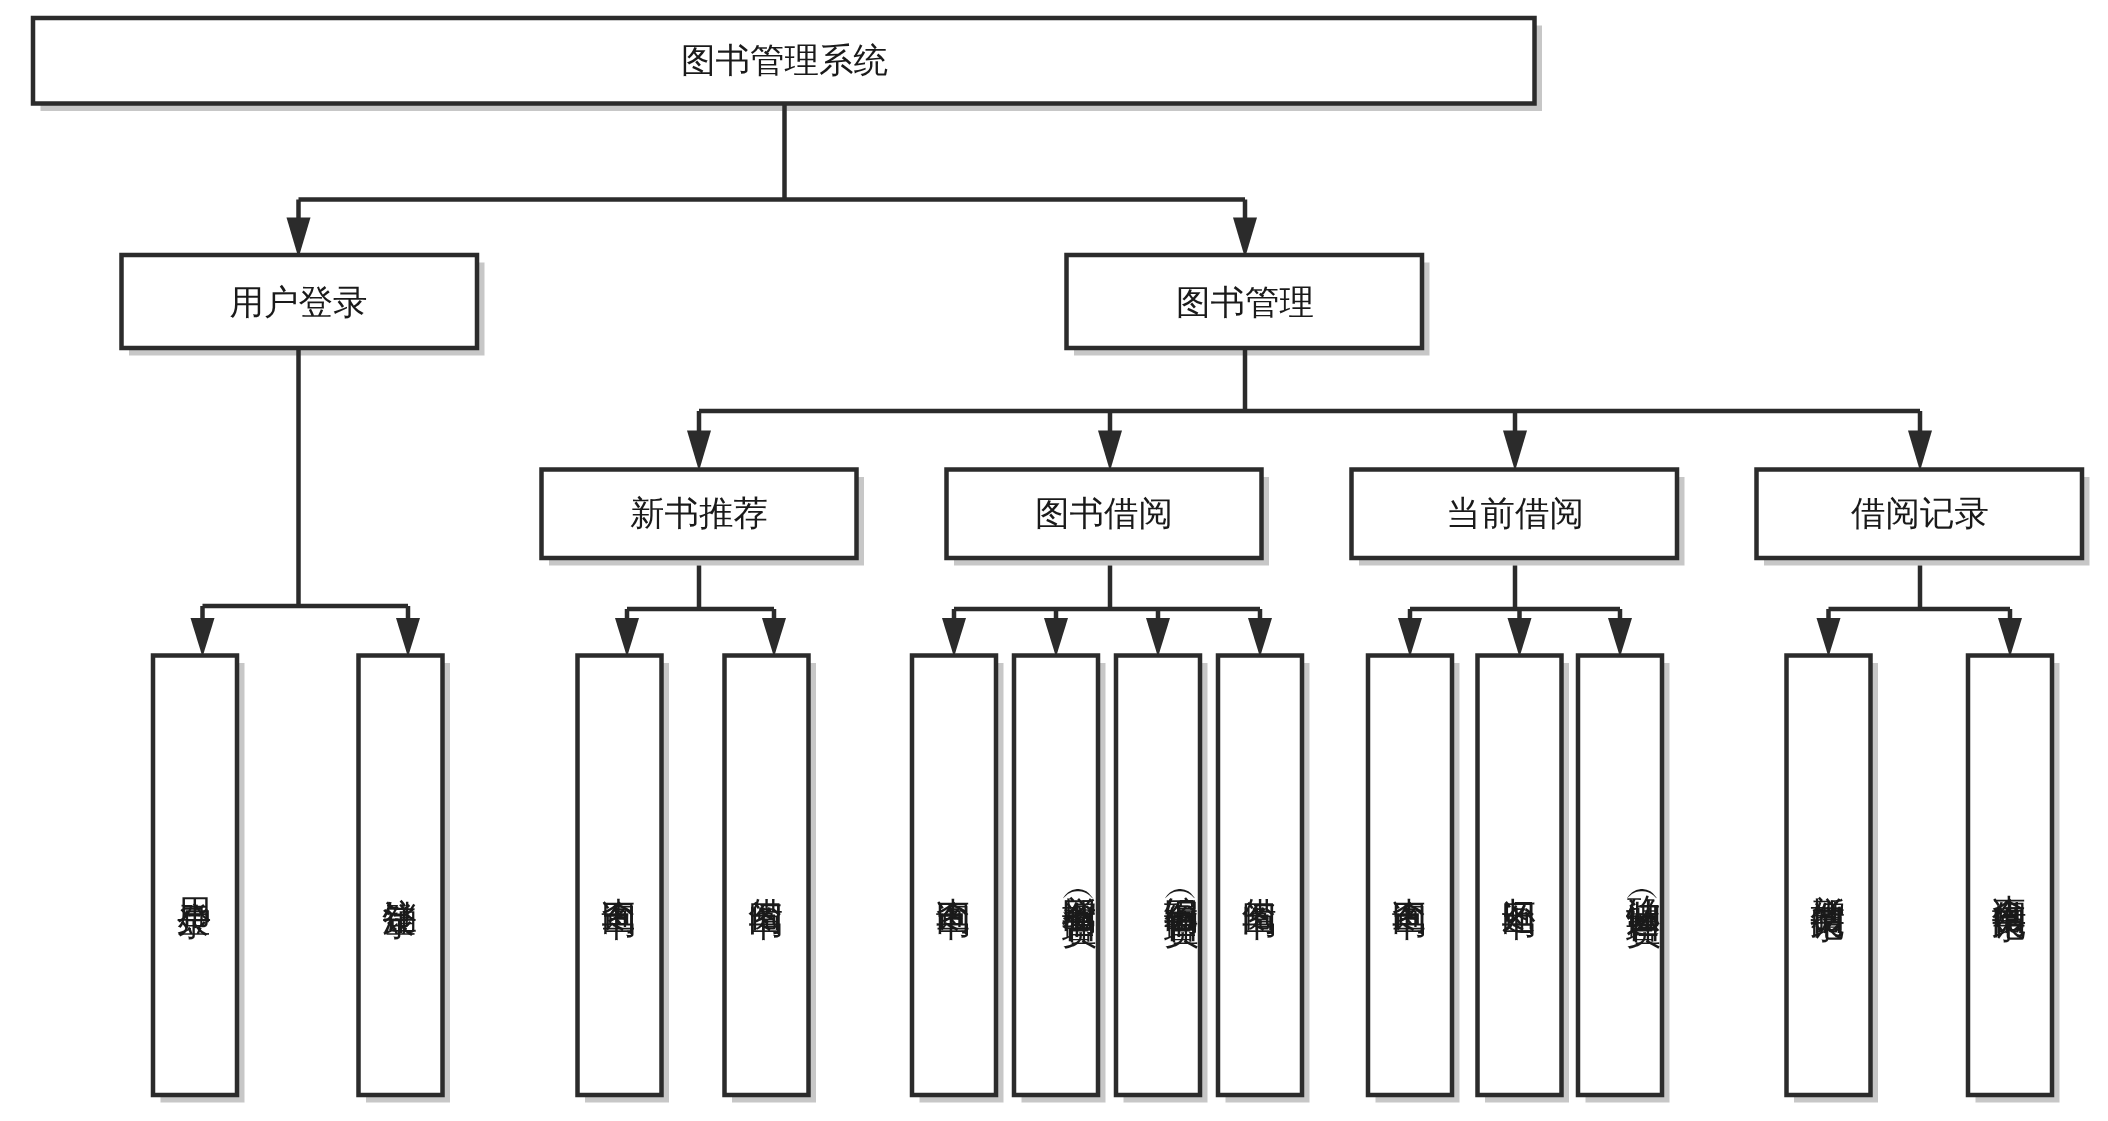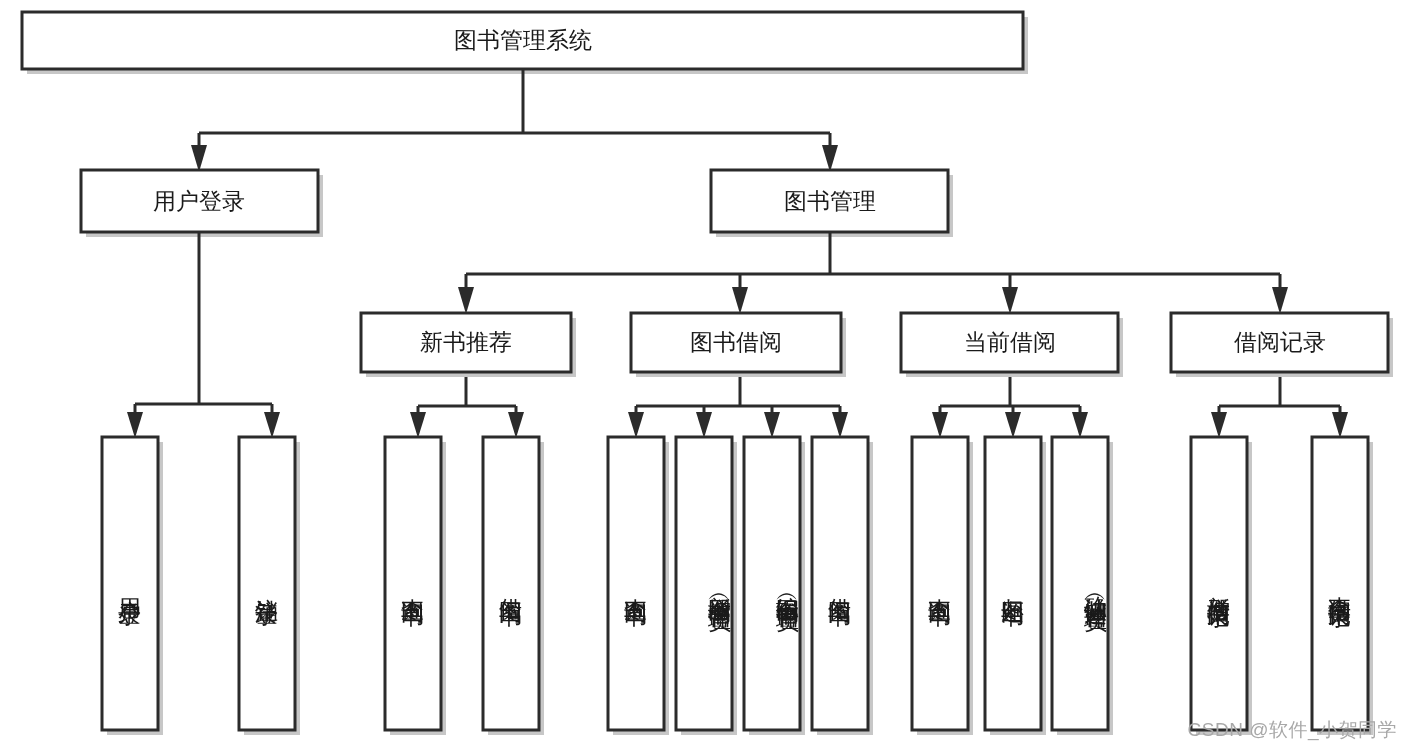--- a/index.html
+++ b/index.html
@@ -225,15 +225,14 @@
   <div class="leaf-label" style="left:608px; top:437px; width:56px; height:293px; display:flex; align-items:center; justify-content:center;">查询图书</div>
   <div class="leaf-label" style="left:676px; top:443px; width:56px; height:287px; display:flex; align-items:flex-start; justify-content:center;">新增图书（管理员）</div>
   <div class="leaf-label" style="left:744px; top:443px; width:56px; height:287px; display:flex; align-items:flex-start; justify-content:center;">编辑图书（管理员）</div>
   <div class="leaf-label" style="left:812px; top:437px; width:56px; height:293px; display:flex; align-items:center; justify-content:center;">借阅图书</div>
   <div class="leaf-label" style="left:912px; top:437px; width:56px; height:293px; display:flex; align-items:center; justify-content:center;">查询图书</div>
   <div class="leaf-label" style="left:985px; top:437px; width:56px; height:293px; display:flex; align-items:center; justify-content:center;">归还图书</div>
   <div class="leaf-label" style="left:1052px; top:443px; width:56px; height:287px; display:flex; align-items:flex-start; justify-content:center;">确认归还（管理员）</div>
   <div class="leaf-label" style="left:1191px; top:437px; width:56px; height:293px; display:flex; align-items:center; justify-content:center;">新增借阅记录</div>
   <div class="leaf-label" style="left:1312px; top:437px; width:56px; height:293px; display:flex; align-items:center; justify-content:center;">查询借阅记录</div>
 
-  <div id="watermark">CSDN @软件_小贺同学</div>
 
 </div>
 
 </body></html>

